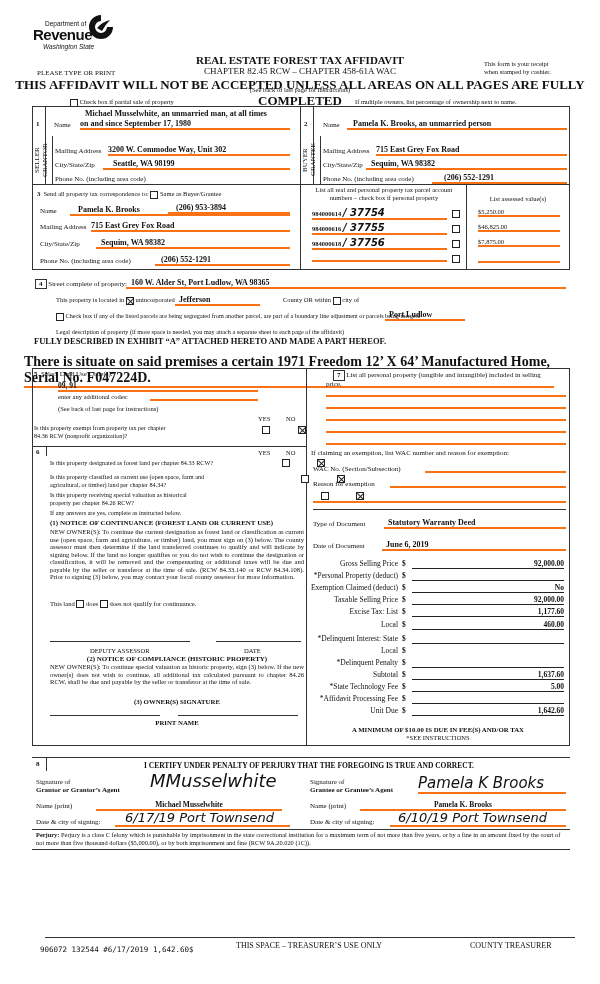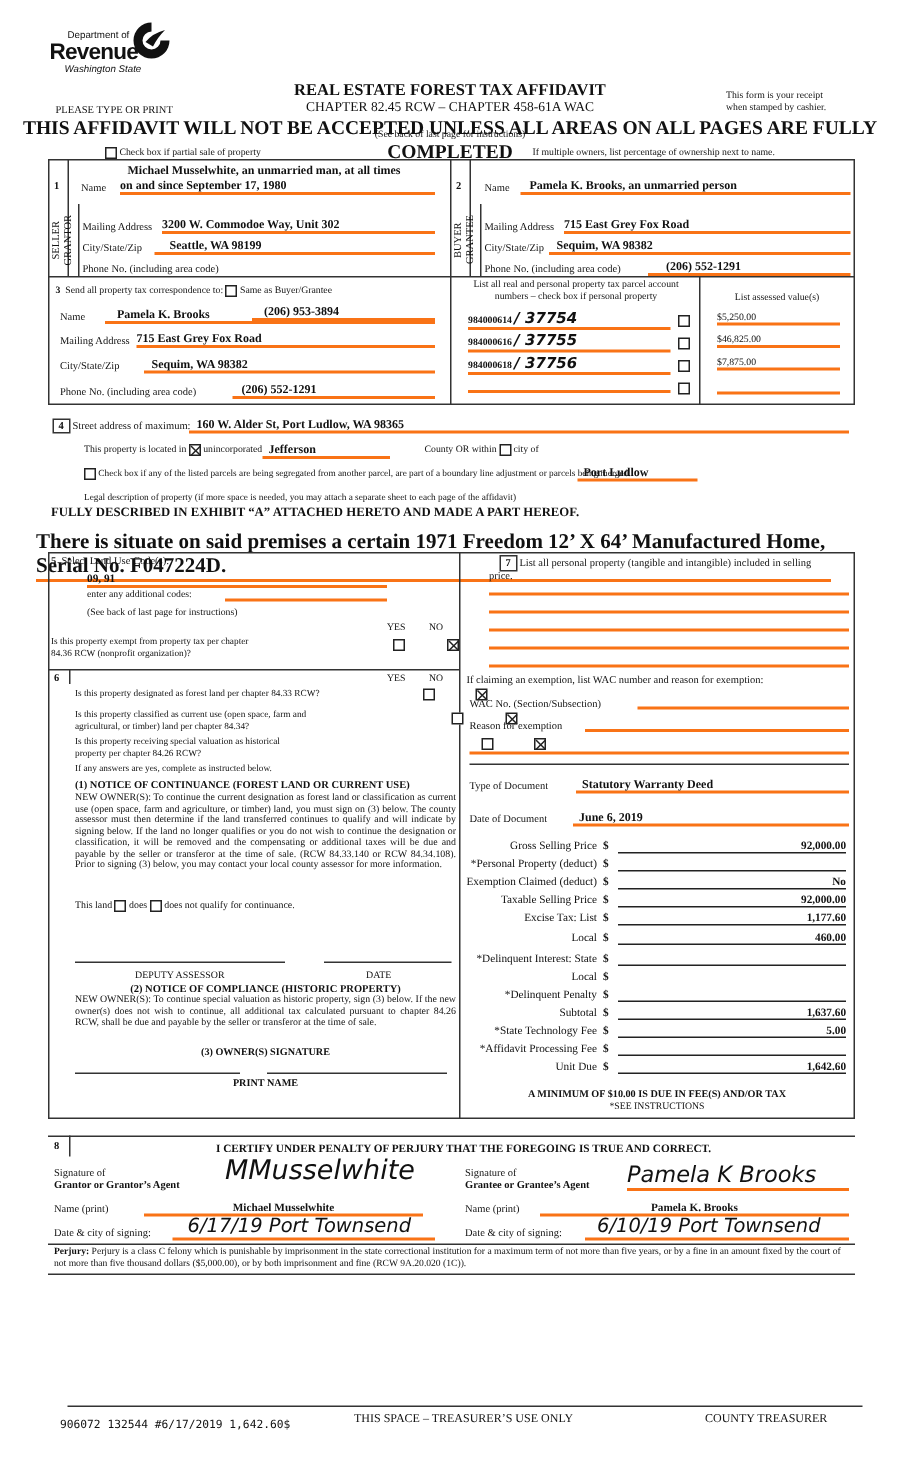--- a/index.html
+++ b/index.html
@@ -135,21 +135,21 @@
 
 <div class="abs" style="left:312px;top:252px;width:150px;height:12px;">
   <span class="abs line" style="left:0;top:0;width:135px;height:10px;"></span>
   <span class="box abs" style="left:140px;top:3px;"></span>
 </div>
 <div class="abs line" style="left:478px;top:253px;width:82px;height:10px;"></div>
 
 
 <div class="abs" style="left:35px;top:279px;font-size:7px;">
   <span class="num">4</span>
-  <span>Street address of maximum:</span>
+  <span>Street complete of property:</span>
 </div>
 <div class="abs b line" style="left:126px;top:278px;width:440px;font-size:8px;padding-left:5px;">160 W. Alder St, Port Ludlow, WA  98365</div>
 
 <div class="abs" style="left:56px;top:296px;font-size:6.5px;">
   <span>This property is located in</span>
   <span class="box x"></span>
   <span>unincorporated</span>
 </div>
 <div class="abs b line" style="left:175px;top:295px;width:85px;font-size:8px;padding-left:4px;">Jefferson</div>
 <div class="abs" style="left:283px;top:296px;font-size:6.5px;">

